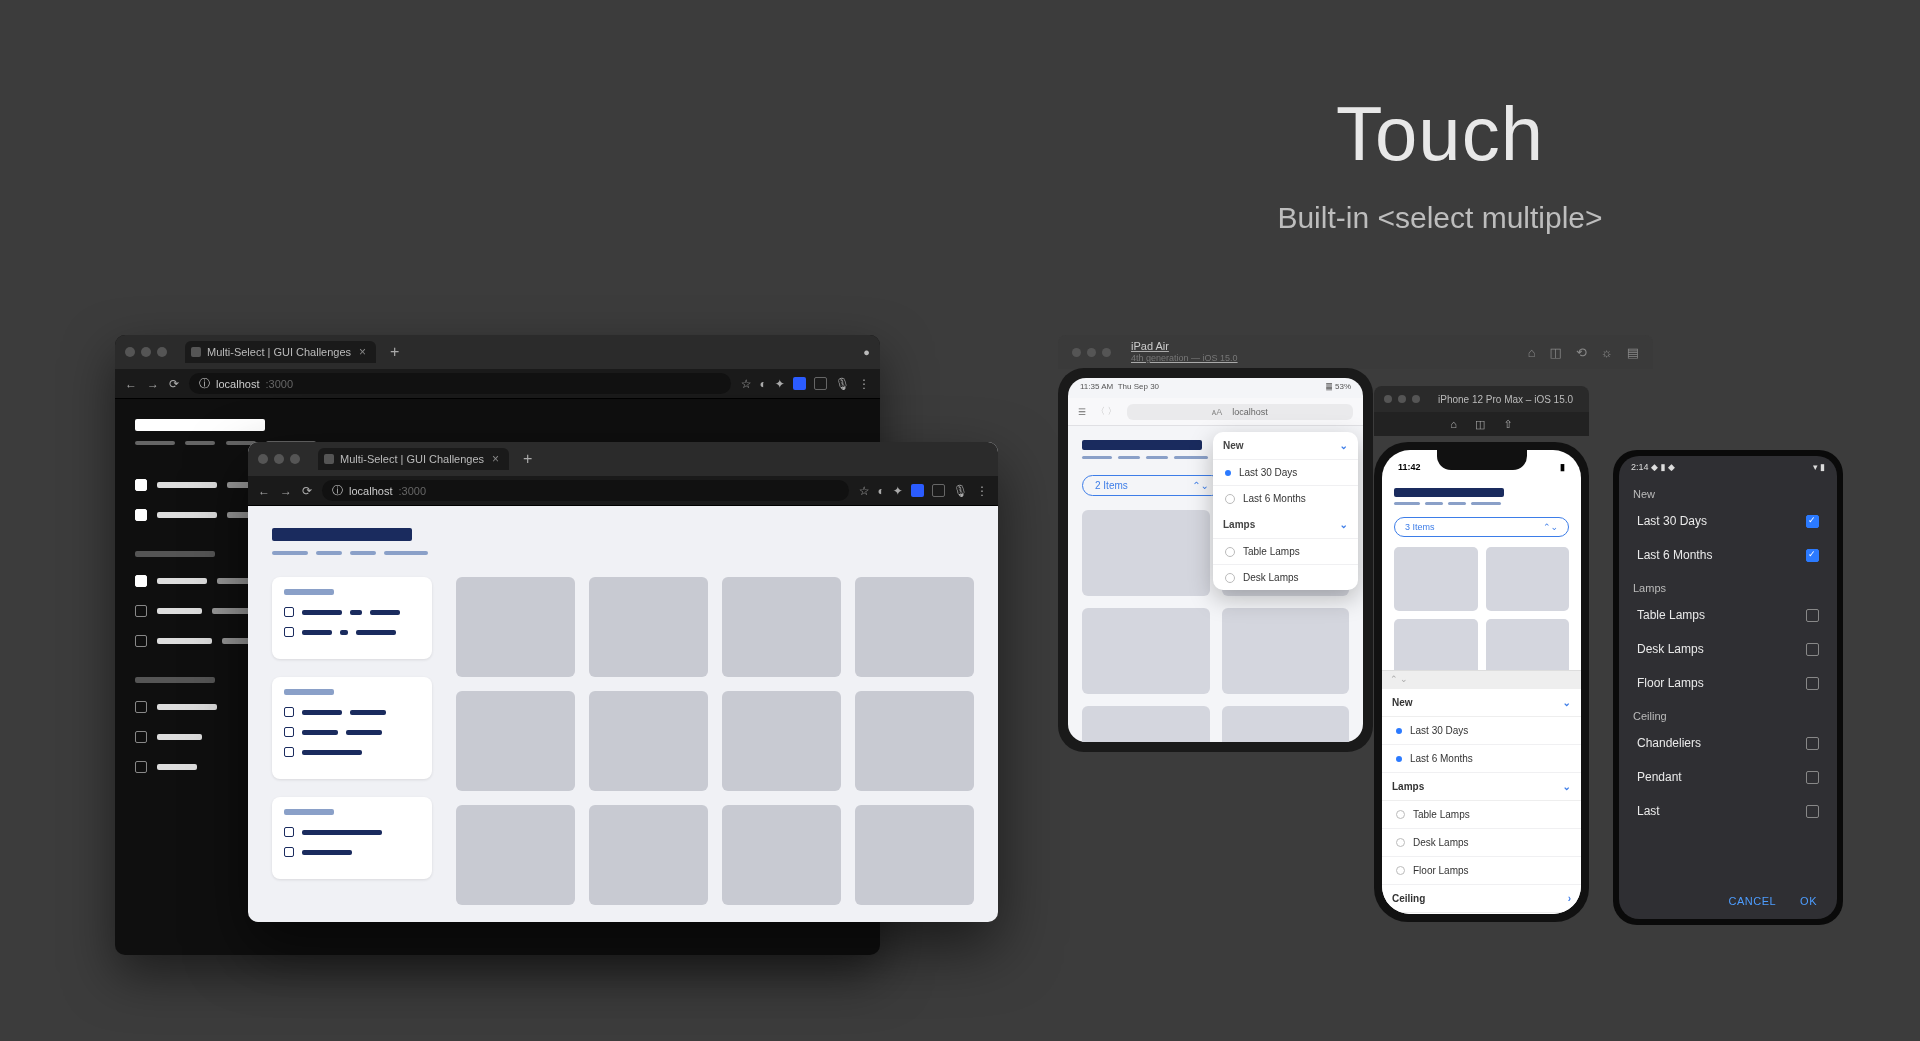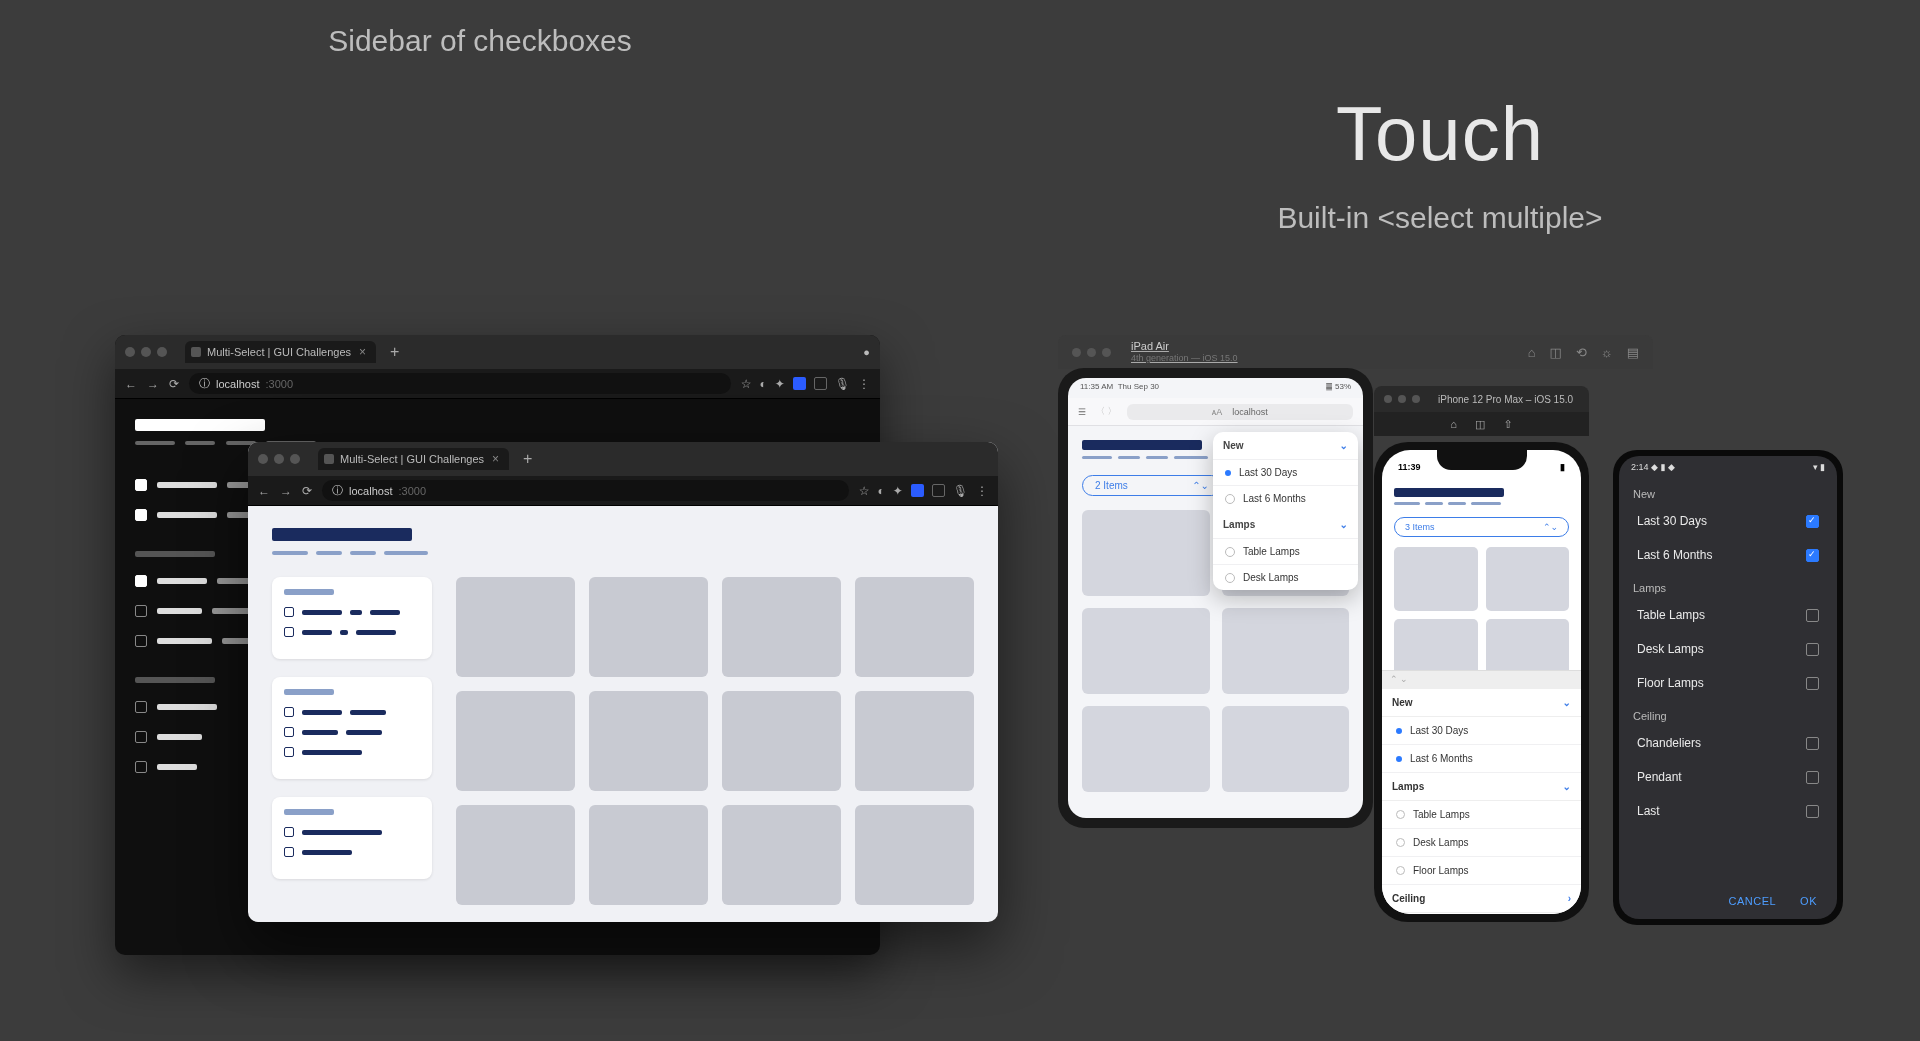--- a/index.html
+++ b/index.html
@@ -79,21 +79,21 @@
   padding:0 14px; font-size:11px; color:#aaa; gap:10px;
 }
 .sim-chrome .dots .dot { width:9px; height:9px; }
 .sim-title { line-height:1.2;text-decoration:underline; }
 .sim-title .s1 { color:#ccc; font-size:11px; }
 .sim-title .s2 { color:#777; font-size:9px; }
 .sim-icons { margin-left:auto; display:flex; gap:14px; color:#888; font-size:13px; }
 
 
 .ipad {
-  position:absolute; left:1058px; top:368px; width:315px; height:460px;
+  position:absolute; left:1058px; top:368px; width:315px; height:384px;
   background:#1a1a1a; border-radius:26px; padding:10px;
 }
 .ipad-screen { width:100%; height:100%; background:#f4f5f8; border-radius:18px; overflow:hidden; position:relative; }
 .ipad-status { height:20px; display:flex; justify-content:space-between; padding:4px 12px 0; font-size:8px; color:#555; }
 .ipad-toolbar { height:28px; background:#f8f8fa; border-bottom:1px solid #e0e0e4; display:flex; align-items:center; padding:0 10px; gap:10px; font-size:9px; color:#666; }
 .ipad-toolbar .addr { flex:1; text-align:center; background:#eaeaec; border-radius:6px; padding:3px; font-size:9px; }
 .ipad-content { padding:14px; }
 .ih { height:10px; width:120px; background:#1a2b5e; border-radius:2px; }
 .isub { display:flex; gap:6px; margin-top:6px; }
 .isub span { height:3px; background:#8aa0c8; border-radius:2px; }
@@ -146,21 +146,20 @@
 .and-item { display:flex; justify-content:space-between; align-items:center; padding:10px 18px; color:#eaeaea; font-size:12px; }
 .and-chk { width:13px; height:13px; border:1.5px solid #888; border-radius:2px; }
 .and-chk.on { background:#2b7aff; border-color:#2b7aff; position:relative; }
 .and-chk.on::after { content:"✓"; position:absolute; color:#fff; font-size:9px; left:1px; top:-1px; }
 .and-foot { position:absolute; bottom:0; left:0; right:0; height:36px; display:flex; justify-content:flex-end; align-items:center; gap:24px; padding:0 20px; color:#4d9dff; font-size:11px; font-weight:500; letter-spacing:.5px; }
 </style>
 </head>
 <body>
 
 <div class="half left">
-  <div class="subtitle">Sidebar of checkboxes</div>
 
   <div class="dark-browser">
     <div class="dark-tabbar">
       <div class="dots">
           <span class="dot"></span>
           <span class="dot"></span>
           <span class="dot"></span>
         </div>
       <div class="tab">
         <span class="favicon"></span>
@@ -438,21 +437,21 @@
 <div class="iph-tb">
   <span>⌂</span>
   <span>◫</span>
   <span>⇧</span>
 </div>
 
 <div class="iphone">
   <div class="iph-screen">
     <div class="notch"></div>
     <div class="iph-status">
-        <span>11:39</span>
+        <span>11:42</span>
         <span>▮</span>
       </div>
     <div class="iph-body">
       <div class="iph-h"></div>
       <div class="iph-sub">
           <span style="width:26px"></span>
           <span style="width:18px"></span>
           <span style="width:18px"></span>
           <span style="width:30px"></span>
         </div>

